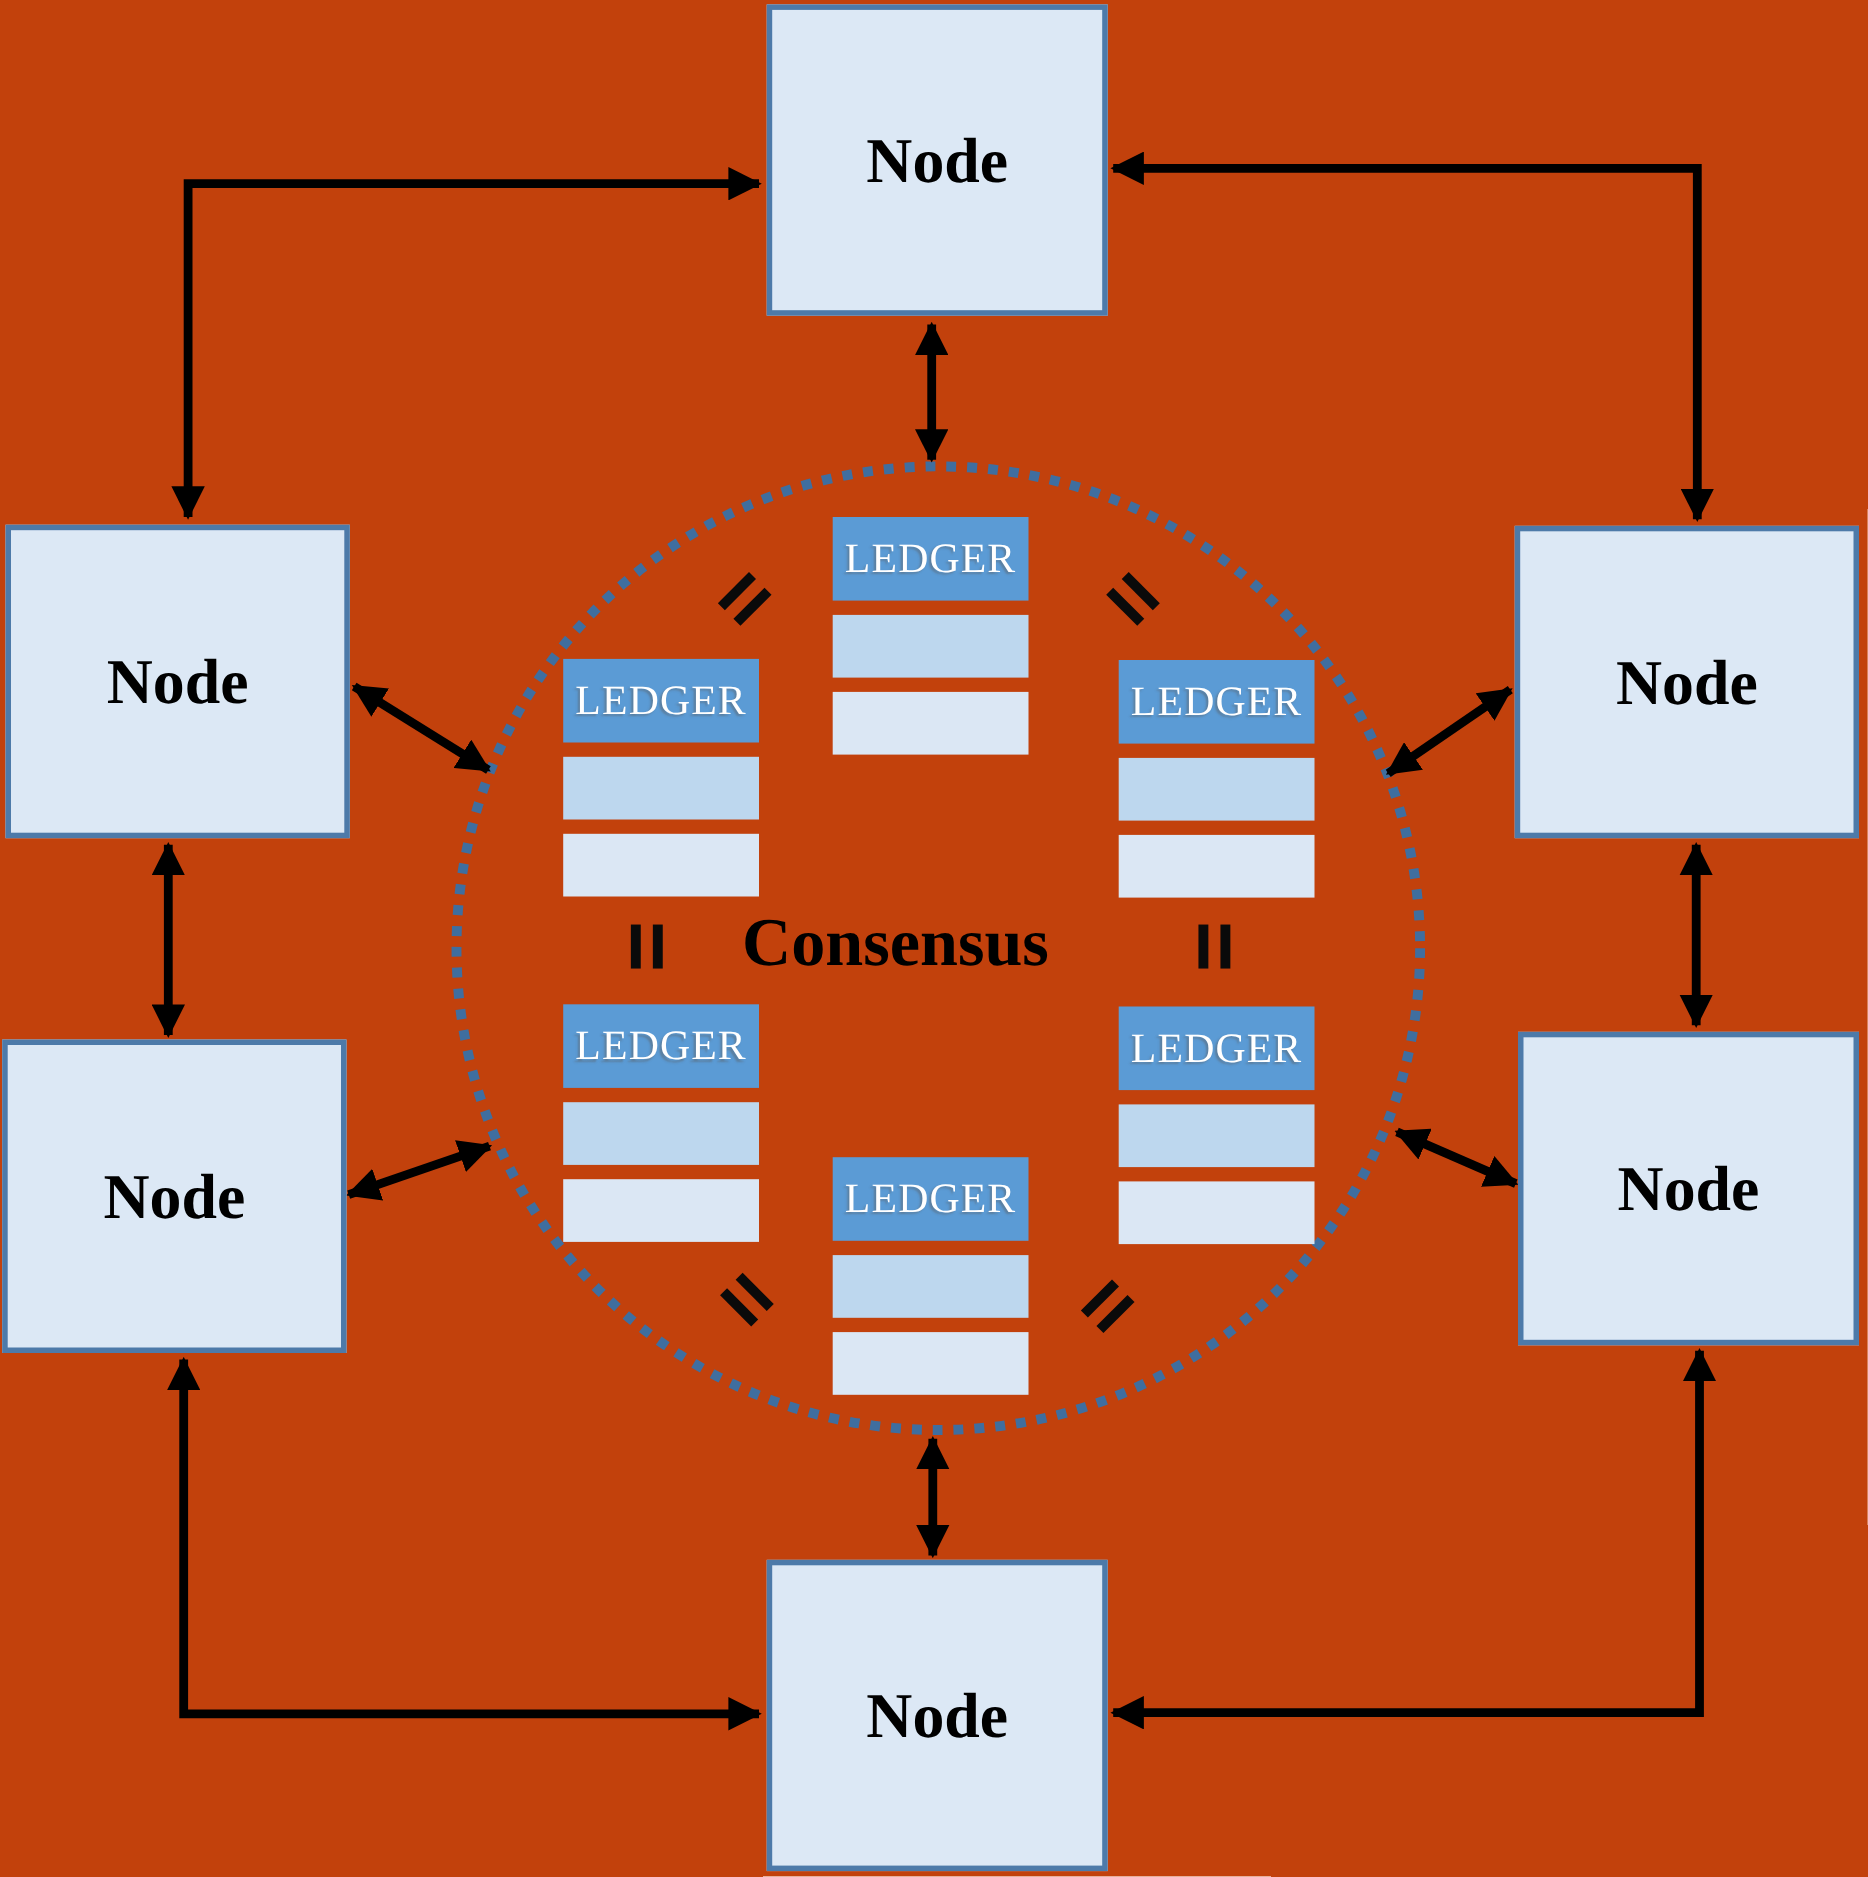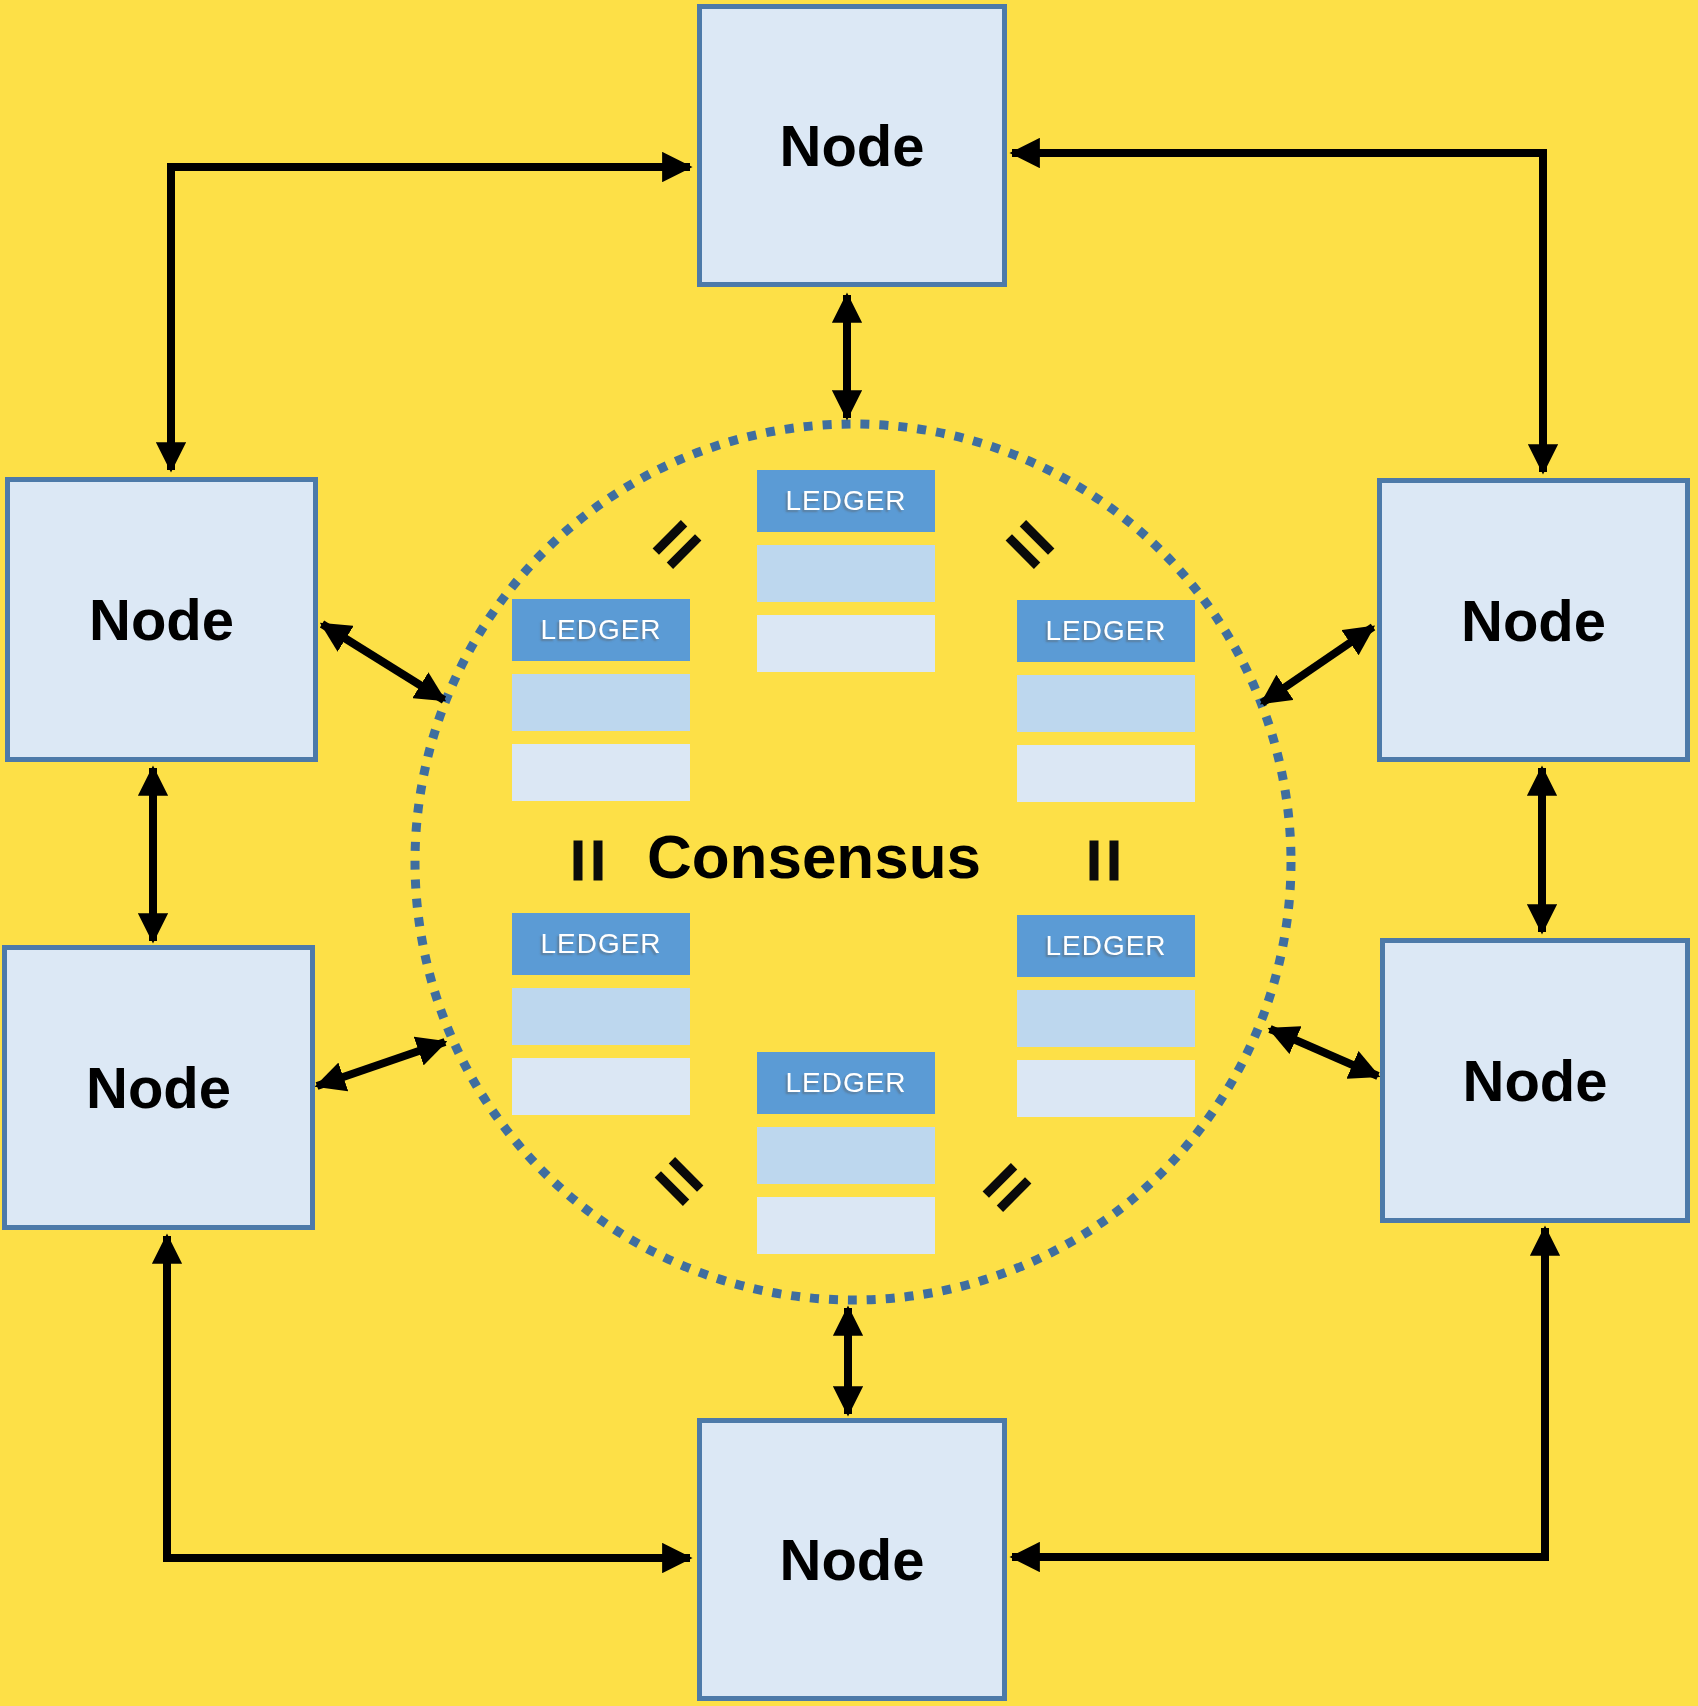--- a/index.html
+++ b/index.html
@@ -1,21 +1,21 @@
 <!DOCTYPE html>
 <html><head>
 <meta charset="utf-8">
 <style>
   html, body { margin: 0; padding: 0; background: #ffffff; }
   .canvas {
     position: relative;
     width: 1698px;
     height: 1706px;
-    background: #fde047;
-    font-family: Liberation Sans, sans-serif;
+    background: #c2410c;
+    font-family: Liberation Serif, serif;
     overflow: hidden;
   }
   .layer { position: absolute; left: 0; top: 0; }
 
   
   .node {
     position: absolute;
     box-sizing: border-box;
     background: #dce8f5;
     border: 5px solid #4d7aa9;
@@ -32,27 +32,27 @@
   .node-top        { left: 697px;  top: 4px;    width: 310px; height: 283px; }
   .node-left-up    { left: 5px;    top: 477px;  width: 313px; height: 285px; }
   .node-left-low   { left: 2px;    top: 945px;  width: 313px; height: 285px; }
   .node-right-up   { left: 1377px; top: 478px;  width: 313px; height: 284px; }
   .node-right-low  { left: 1380px; top: 938px;  width: 310px; height: 285px; }
   .node-bottom     { left: 697px;  top: 1418px; width: 310px; height: 283px; }
 
   
   .ledger { position: absolute; width: 178px; }
   .ledger-header {
-    height: 62px;
+    height: 76px;
     background: #5b9bd5;
     color: #ffffff;
     display: flex;
     align-items: center;
     justify-content: center;
-    font-size: 28px;
+    font-size: 38px;
     letter-spacing: 1px;
     text-shadow: -2px 2px 2px rgba(90,90,90,0.45);
   }
   .ledger-row { height: 57px; margin-top: 13px; }
   .row-1 { background: #bdd7ee; }
   .row-2 { background: #dbe7f4; }
   .ledger-top        { left: 757px;  top: 470px; }
   .ledger-left-up    { left: 512px;  top: 599px; }
   .ledger-right-up   { left: 1017px; top: 600px; }
   .ledger-left-low   { left: 512px;  top: 913px; }

